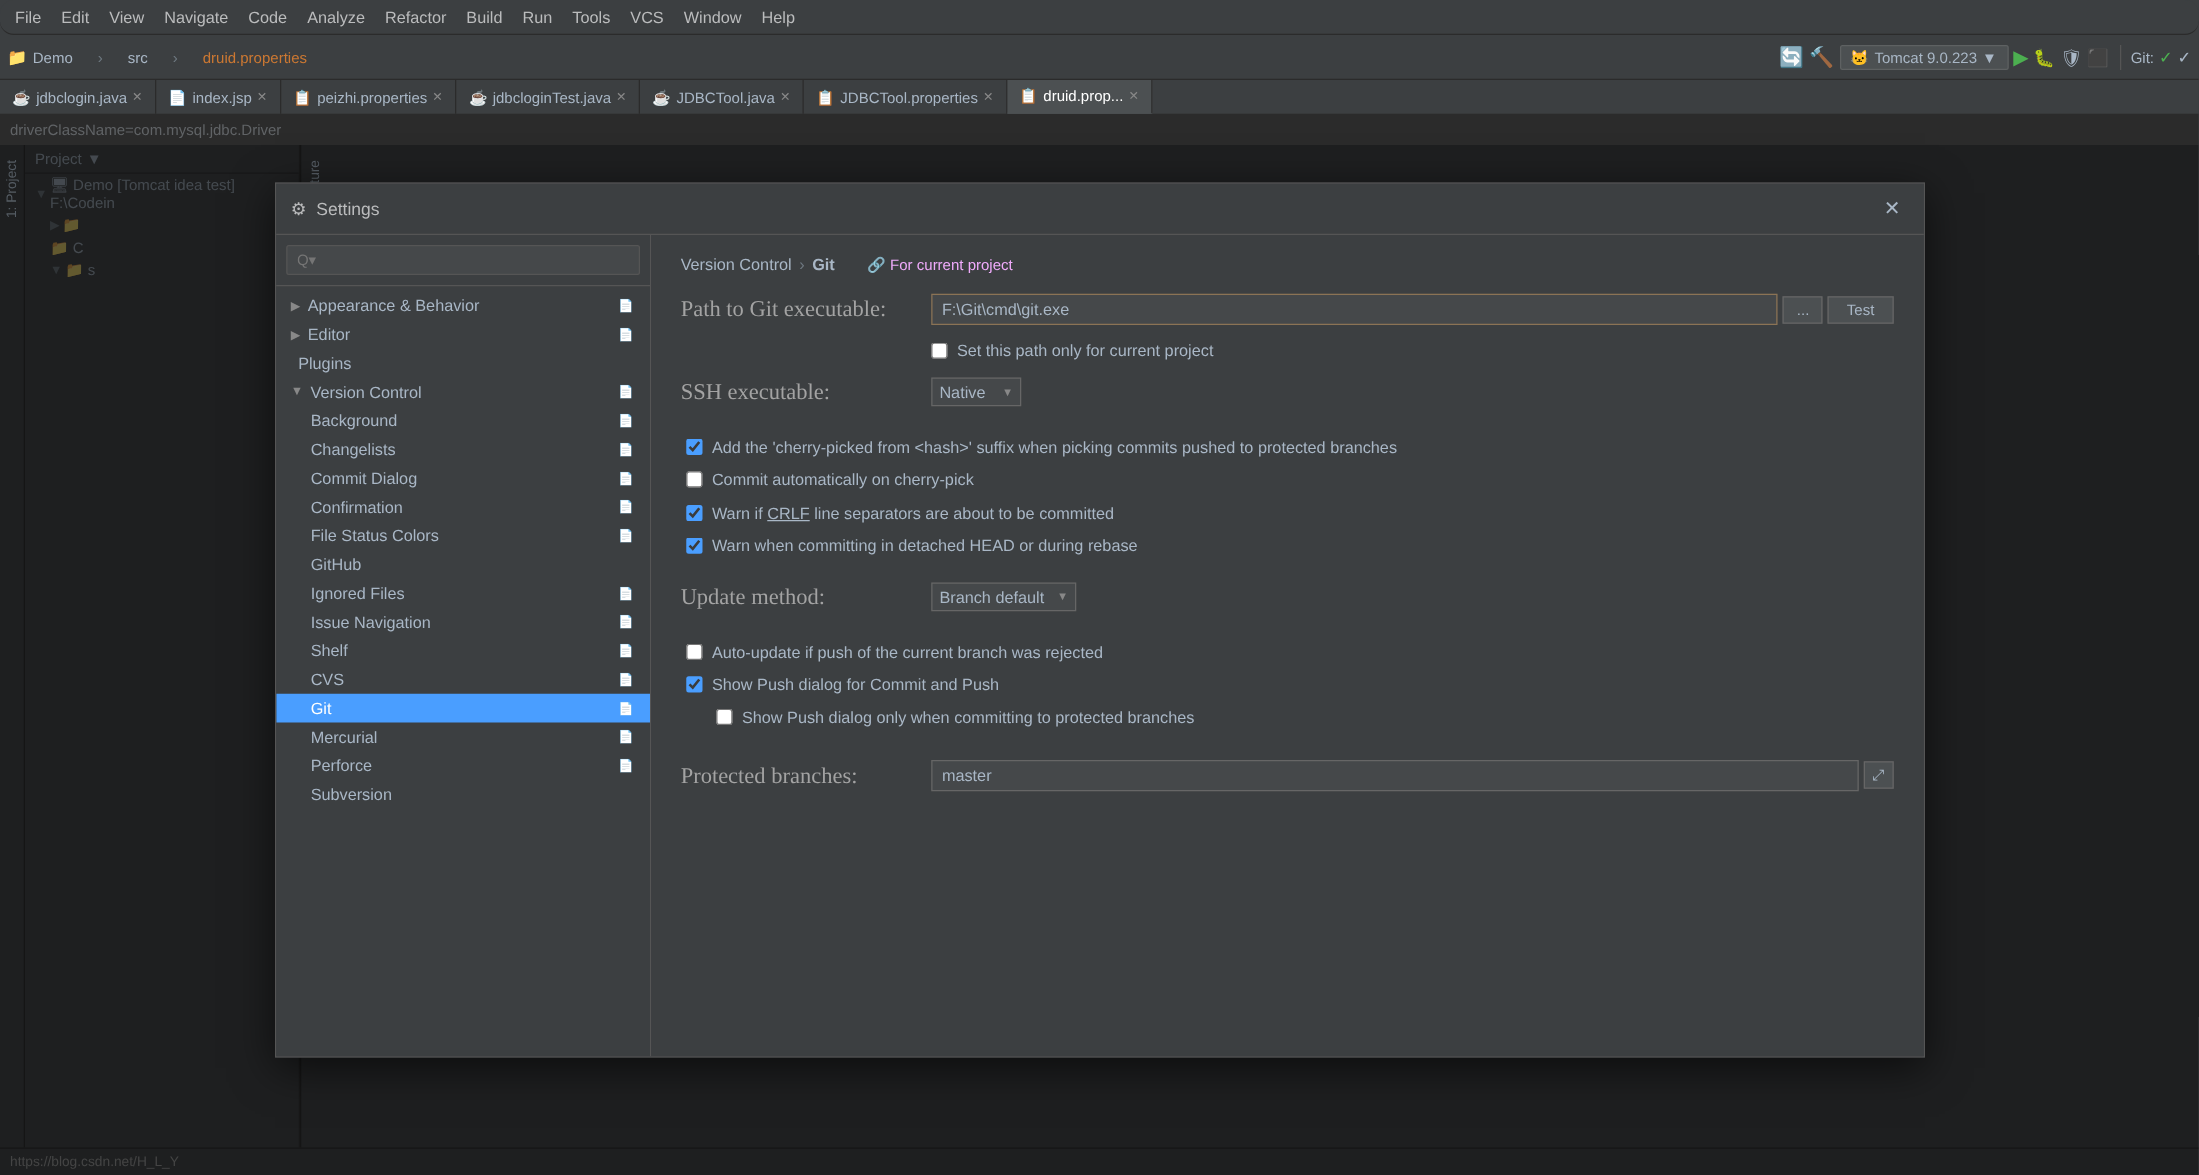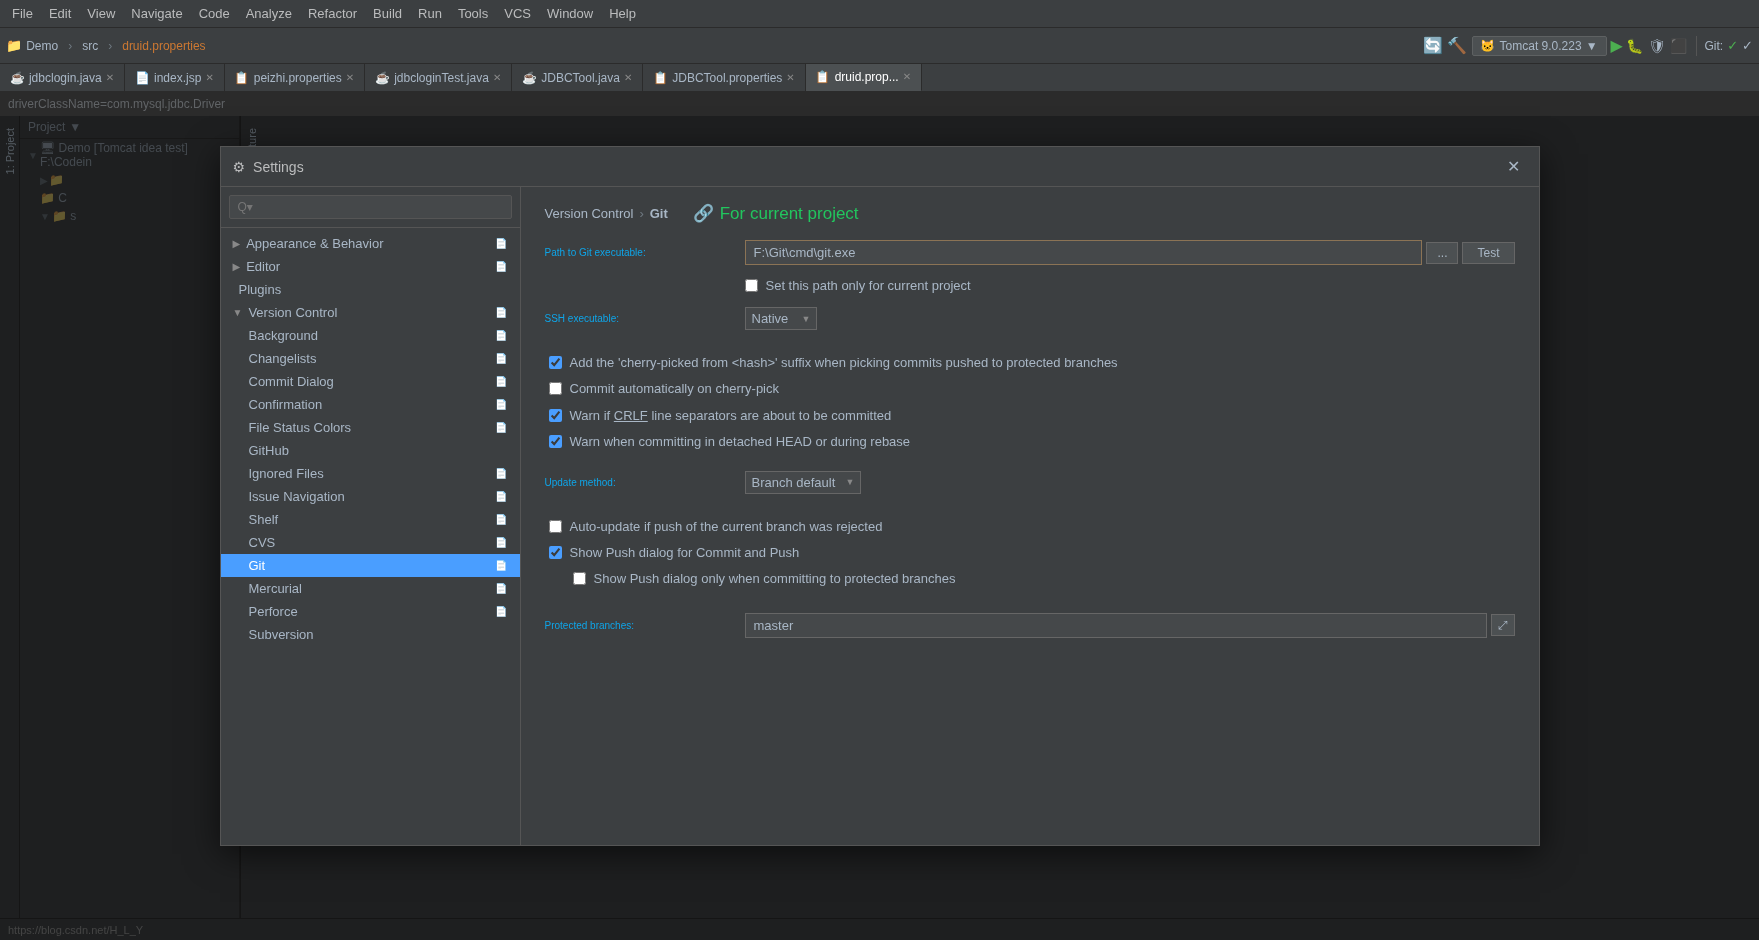--- a/index.html
+++ b/index.html
@@ -1,25 +1,25 @@
 <!DOCTYPE html>
 <html><head>
   <meta charset="utf-8">
   <style>
     * { box-sizing: border-box; margin: 0; padding: 0; }
     body { font-family: 'Segoe UI', Arial, sans-serif; font-size: 13px; background: #3c3f41; color: #a9b7c6; overflow: hidden; width: 1759px; height: 940px; }
 
     
-    .menubar { background: #3c3f41; display: flex; align-items: center; height: 28px; padding: 0 4px; border-bottom: 1px solid #2b2b2b; }
+    .menubar { background: #3c3f41; display: flex; align-items: center; height: 28px; padding: 0 4px; border-bottom: 1px solid #2b2b2b; border-radius: 11px; }
     .menubar-item { padding: 2px 8px; color: #bbbcbd; font-size: 13px; cursor: pointer; }
 
     
     .toolbar { background: #3c3f41; height: 36px; display: flex; align-items: center; padding: 0 6px; border-bottom: 1px solid #2b2b2b; gap: 4px; }
     .toolbar-sep { width: 1px; height: 20px; background: #555; margin: 0 4px; }
-    .breadcrumb { display: flex; align-items: center; gap: 10px; color: #a9b7c6; font-size: 12px; }
+    .breadcrumb { display: flex; align-items: center; gap: 20px; color: #a9b7c6; font-size: 12px; }
     .breadcrumb-sep { color: #6e7880; }
     .tomcat-dropdown { background: #4c5052; border: 1px solid #5e6162; color: #a9b7c6; padding: 2px 8px; font-size: 12px; border-radius: 2px; cursor: pointer; display: flex; align-items: center; gap: 4px; }
     .run-btn { color: #4caf50; font-size: 16px; cursor: pointer; }
     .git-indicator { color: #a9b7c6; font-size: 12px; }
 
     
     .tabs { background: #3c3f41; display: flex; align-items: center; height: 28px; border-bottom: 1px solid #2b2b2b; overflow: hidden; }
     .tab { display: flex; align-items: center; padding: 0 10px; height: 28px; font-size: 12px; color: #a9b7c6; border-right: 1px solid #2b2b2b; cursor: pointer; gap: 4px; white-space: nowrap; }
     .tab.active { background: #4c5052; color: #ffffff; border-bottom: 2px solid #4c5052; }
     .tab-close { color: #888; font-size: 10px; cursor: pointer; }
@@ -63,24 +63,24 @@
     .s-item.active { background: #4a9eff; color: white; }
     .s-item .s-arrow { margin-right: 6px; font-size: 10px; color: #888; }
     .s-item .s-icon { margin-left: auto; font-size: 10px; color: #6e7880; }
     .s-item-child { padding-left: 28px; }
 
     
     .settings-content { flex: 1; padding: 16px 24px; overflow-y: auto; background: #3c3f41; }
     .settings-breadcrumb { font-size: 13px; color: #a9b7c6; margin-bottom: 16px; display: flex; align-items: center; gap: 6px; }
     .settings-breadcrumb .bc-sep { color: #6e7880; }
     .settings-breadcrumb .bc-current { color: #a9b7c6; font-weight: bold; }
-    .for-project-link { margin-left: 20px; color: #22c55e; font-size: 17px; cursor: pointer; }
+    .for-project-link { margin-left: 20px; color: #f0abfc; font-size: 12px; cursor: pointer; }
 
     .form-row { display: flex; align-items: center; margin-bottom: 12px; }
-    .form-label { width: 200px; color: #0ea5e9; font-size: 10px; flex-shrink: 0; }
+    .form-label { width: 200px; color: #a3a3a3; font-size: 18px; flex-shrink: 0; font-family: Liberation Serif, serif; }
     .form-input { flex: 1; background: #45484a; border: 1px solid #8b7355; color: #a9b7c6; padding: 4px 8px; font-size: 13px; }
     .btn-browse { background: #4c5052; border: 1px solid #666; color: #a9b7c6; padding: 3px 10px; font-size: 12px; cursor: pointer; margin-left: 4px; }
     .btn-test { background: #4c5052; border: 1px solid #666; color: #a9b7c6; padding: 3px 14px; font-size: 12px; cursor: pointer; margin-left: 4px; }
 
     .checkbox-row { display: flex; align-items: flex-start; margin-bottom: 8px; gap: 8px; padding-left: 4px; }
     .checkbox-row input[type=checkbox] { margin-top: 2px; flex-shrink: 0; accent-color: #4a9eff; }
     .checkbox-row label { color: #a9b7c6; font-size: 13px; line-height: 1.4; }
     .checkbox-row label u { text-decoration: underline; }
 
     .indent-row { padding-left: 28px; }

